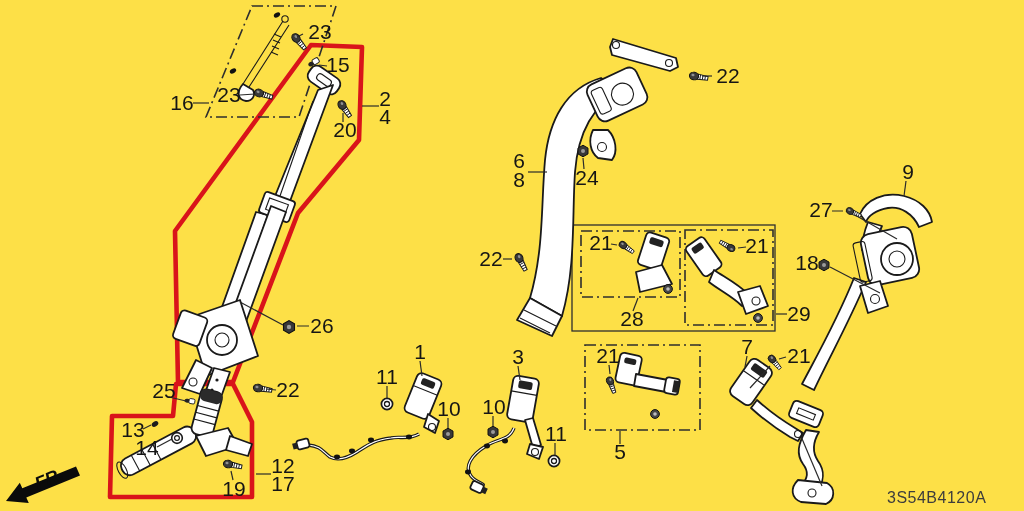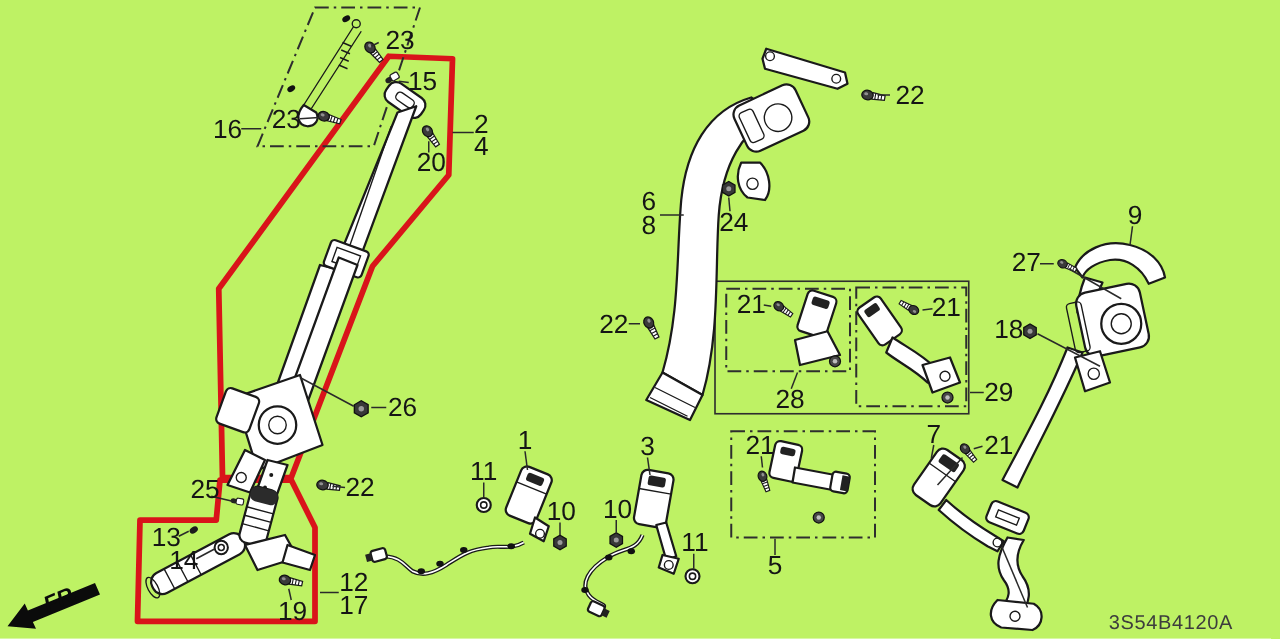--- a/index.html
+++ b/index.html
@@ -1,16 +1,16 @@
 <!DOCTYPE html>
 <html><head>
 <meta charset="utf-8">
 <style>
   html,body{margin:0;padding:0;background:#ffffff;}
-  .stage{position:relative;width:1024px;height:511px;background:#bef264;overflow:hidden;
+  .stage{position:relative;width:1024px;height:511px;background:#fde047;overflow:hidden;
          font-family:"Liberation Sans",sans-serif;}
   svg{display:block}
   .callout{font-family:"Liberation Sans",sans-serif;font-size:21px;fill:#151515;}
   .code{font-family:"Liberation Sans",sans-serif;font-size:16px;fill:#3d3d3d;letter-spacing:.5px;}
   .fr{font-family:"Liberation Sans",sans-serif;font-size:18px;font-weight:bold;font-style:italic;fill:#0b0b0b;}
   .art{fill:#ffffff;stroke:#1a1a1a;stroke-width:1.8;stroke-linejoin:round;}
   .artthin{fill:none;stroke:#1a1a1a;stroke-width:1.1;}
   .leader{fill:none;stroke:#2a2a2a;stroke-width:1.2;}
   .wire{fill:none;stroke:#1a1a1a;stroke-width:3.4;}
   .wirein{fill:none;stroke:#ffffff;stroke-width:1.2;}

